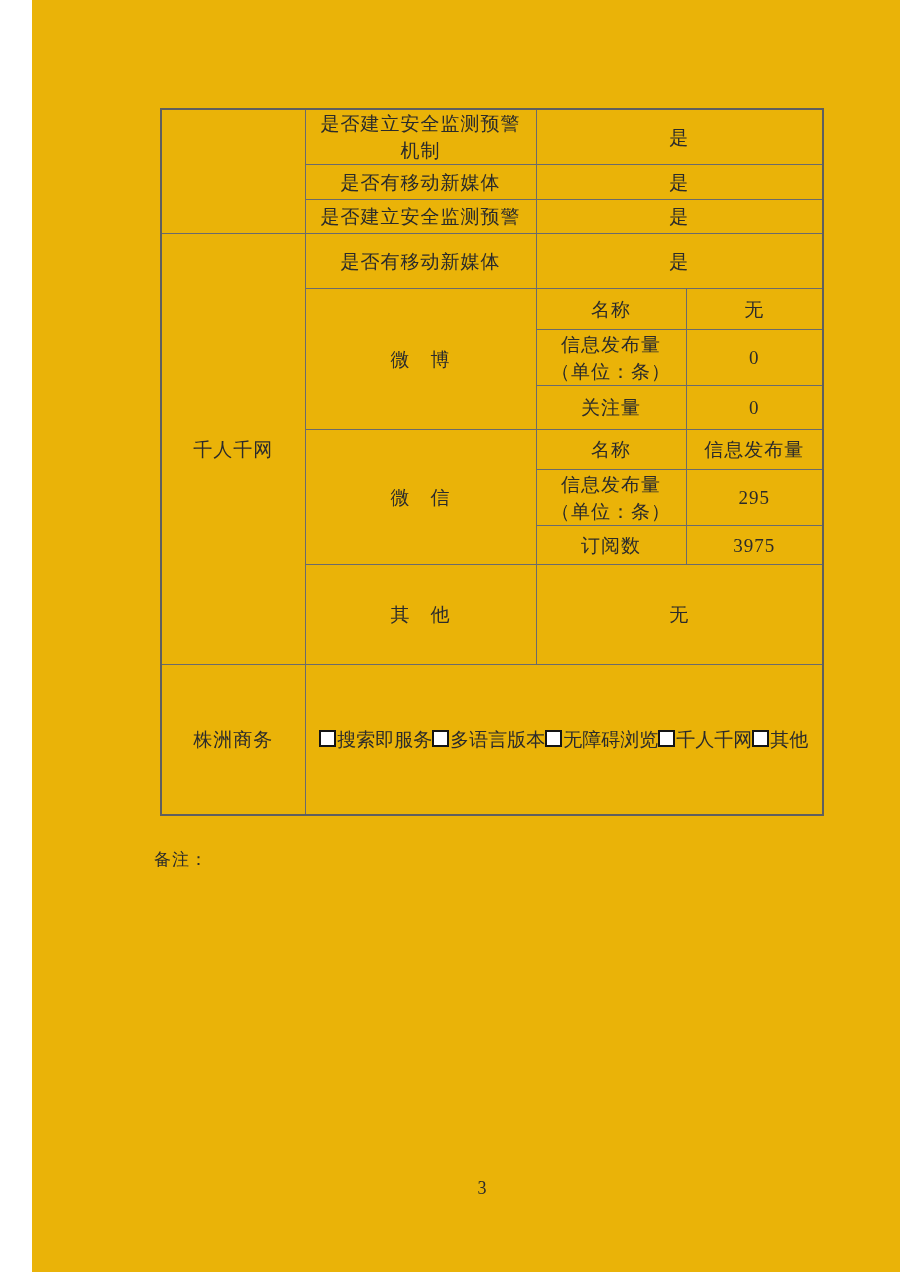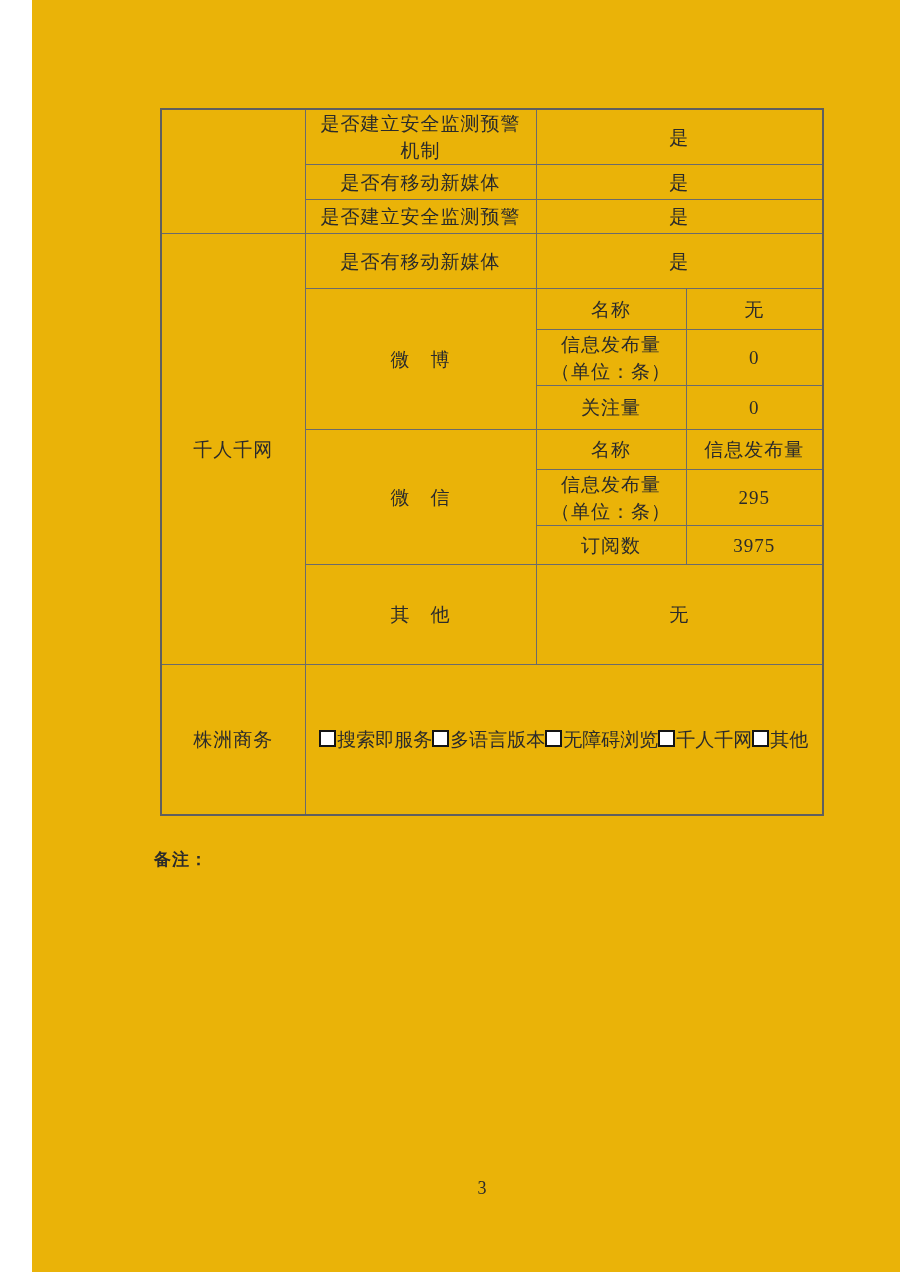--- a/index.html
+++ b/index.html
@@ -51,21 +51,21 @@
     border: 2px solid #141414;
     margin-right: 1px;
     vertical-align: -1px;
     background: #ffffff;
   }
   .notes {
     position: absolute;
     left: 122px;
     top: 848px;
     font-size: 17px;
-    font-weight: bold;
+    font-weight: normal;
     letter-spacing: 1px;
   }
   .page-number {
     position: absolute;
     left: 0;
     right: 0;
     top: 1178px;
     text-align: center;
     font-size: 18px;
   }

